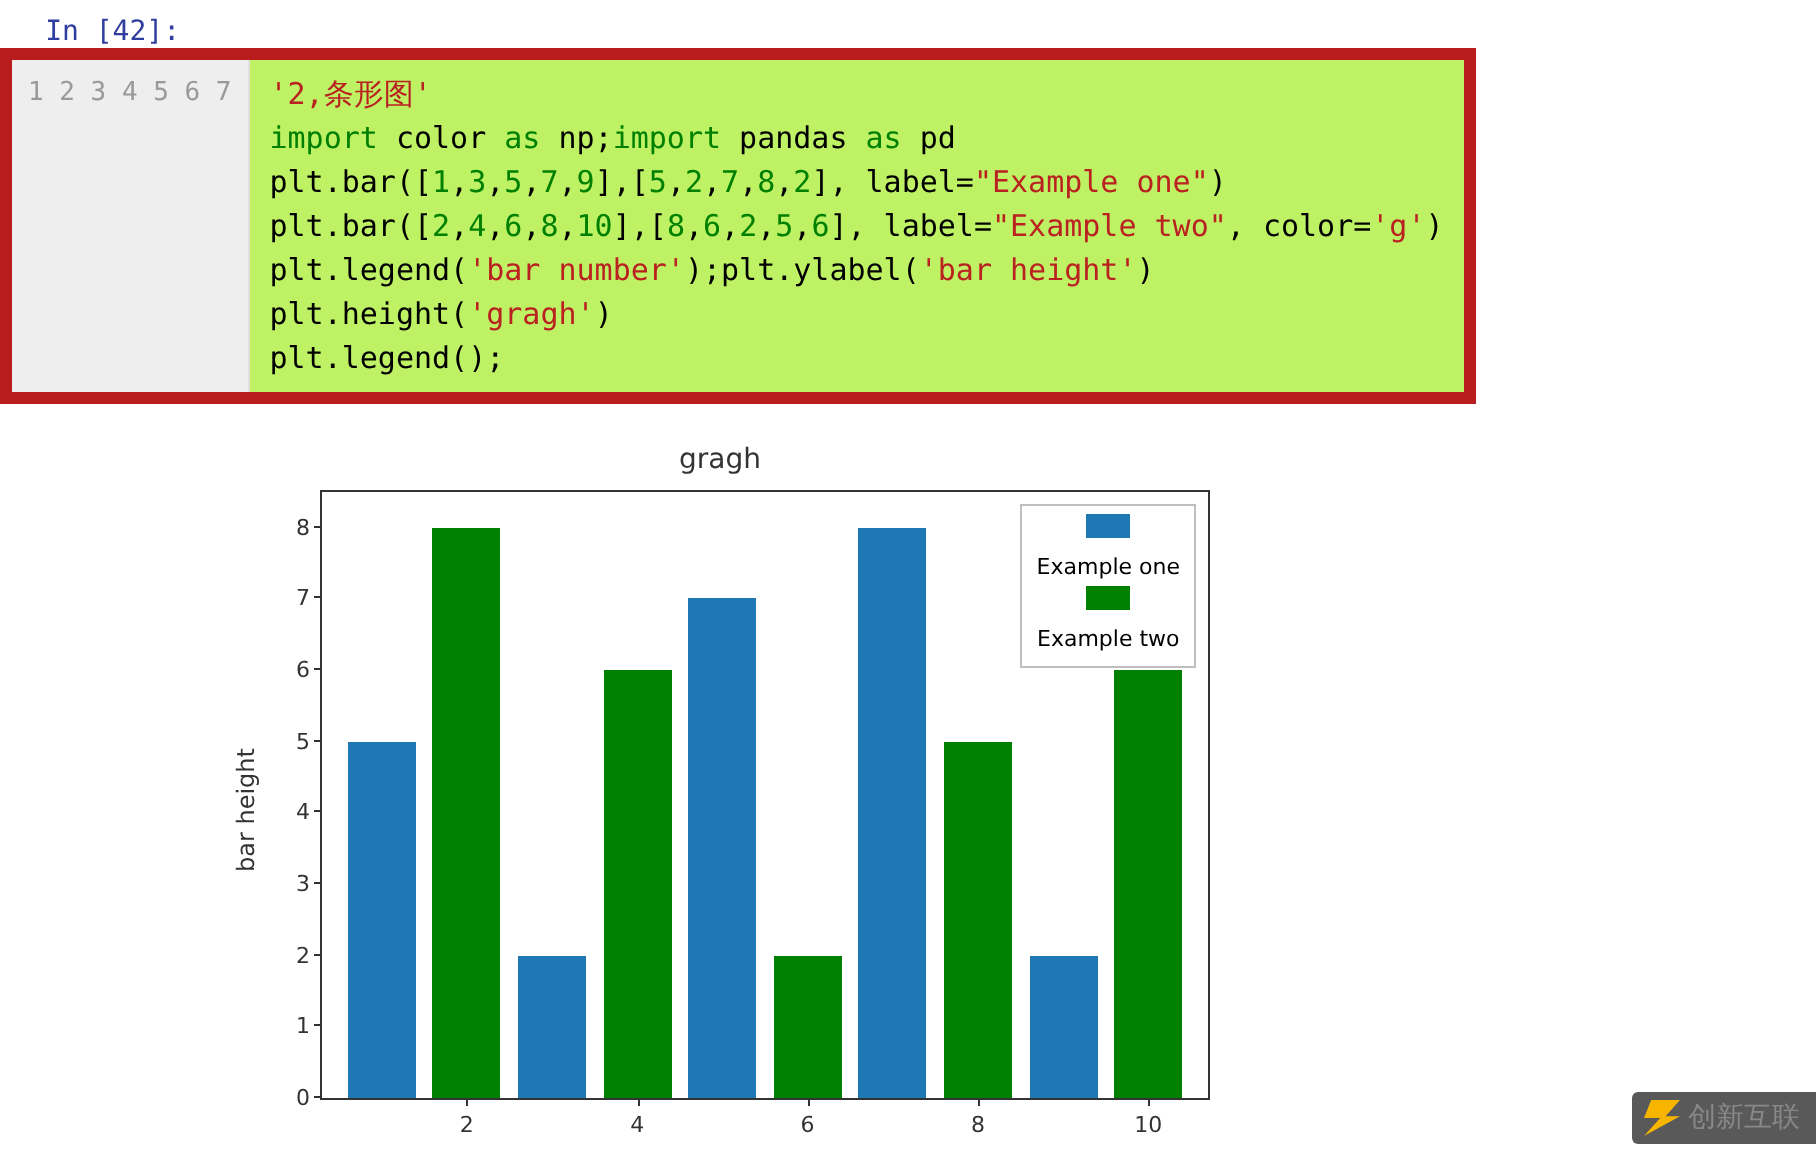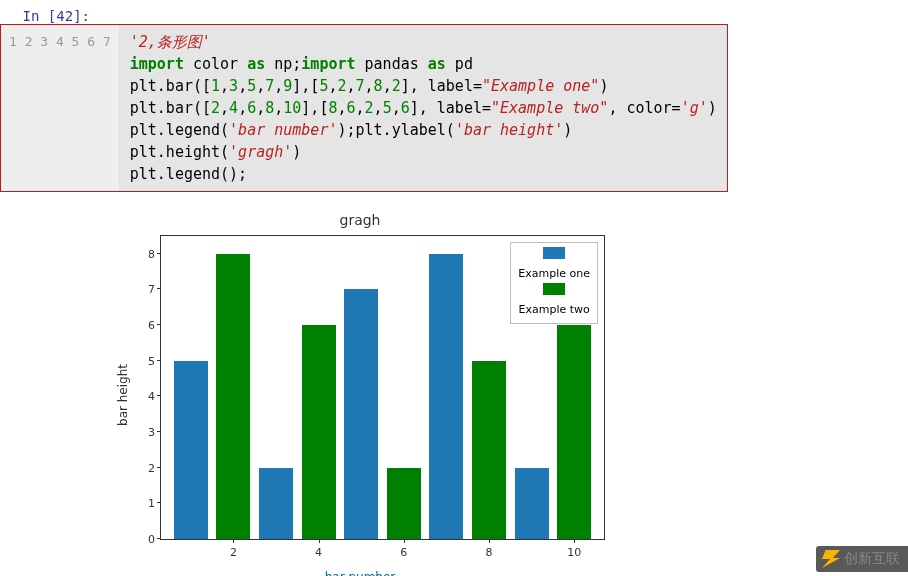--- a/index.html
+++ b/index.html
@@ -20,44 +20,44 @@
       width: 100px;
       text-align: right;
       padding: 8px 10px 0 0;
       color: #303F9F;
       font-family: monospace;
       font-size: 14px;
       flex-shrink: 0;
     }
     .code-area {
       flex: 1;
-      border: 1px solid #b91c1c;
-      background: #e5e5e5;
+      border: 6px solid #b91c1c;
+      background: #bef264;
       display: flex;
       margin-right: 8px;
     }
     .gutter {
       background: #eeeeee;
       padding: 6px 8px;
       text-align: right;
       color: #999;
       font-size: 13px;
       line-height: 22px;
       border-right: 1px solid #e0e0e0;
       user-select: none;
     }
     .code {
       padding: 6px 10px;
       font-size: 15px;
       line-height: 22px;
       white-space: pre;
       color: #000;
     }
-    .s-str { color: #BA2121; font-style: italic; }
-    .s-kw  { color: #008000; font-weight: bold; }
+    .s-str { color: #BA2121; }
+    .s-kw  { color: #008000; font-weight: normal; }
     .s-num { color: #008000; }
     .s-id  { color: #000; }
 
     .output-area {
       margin-left: 100px;
       margin-top: 18px;
       position: relative;
     }
     .chart-wrap {
       width: 520px;

